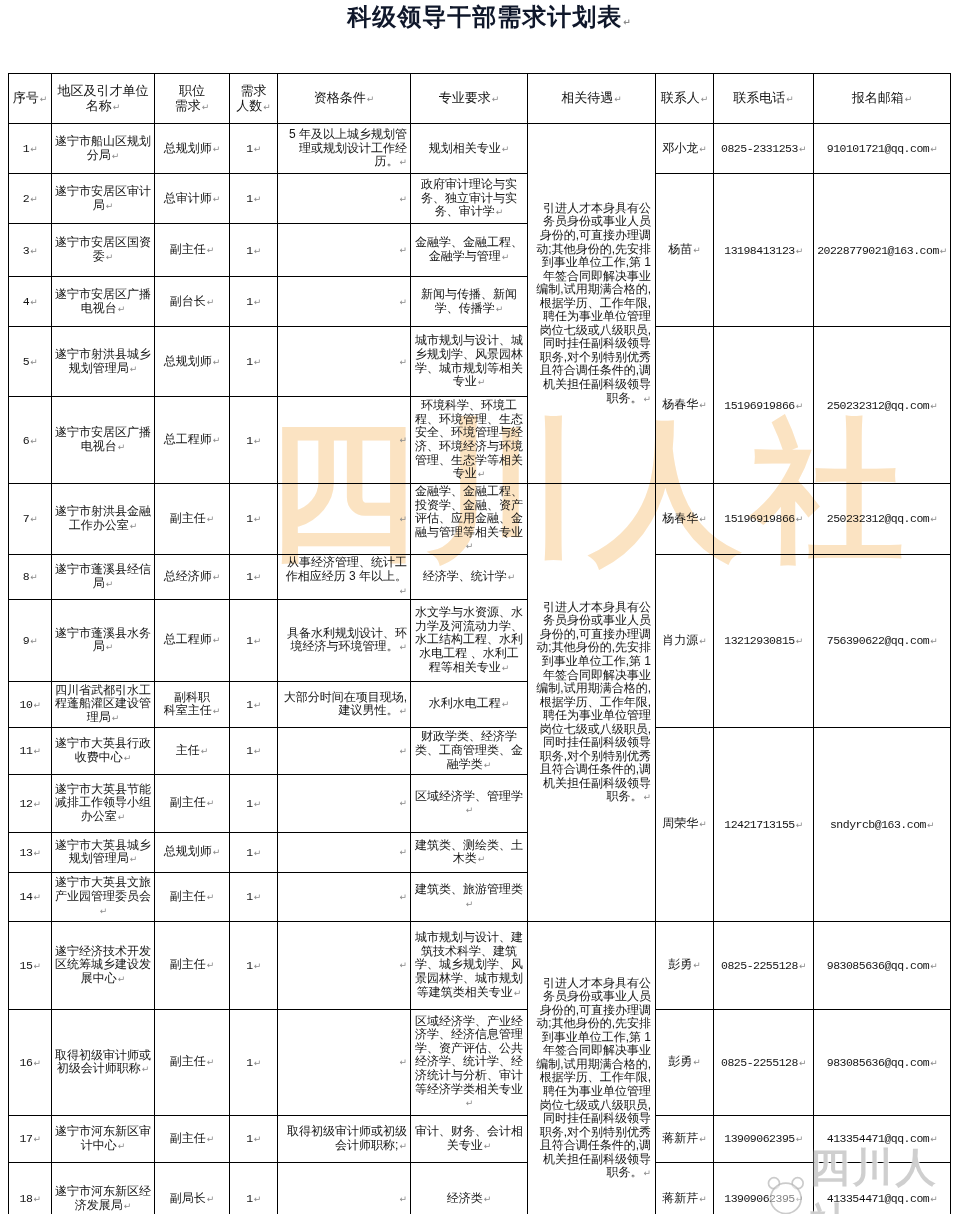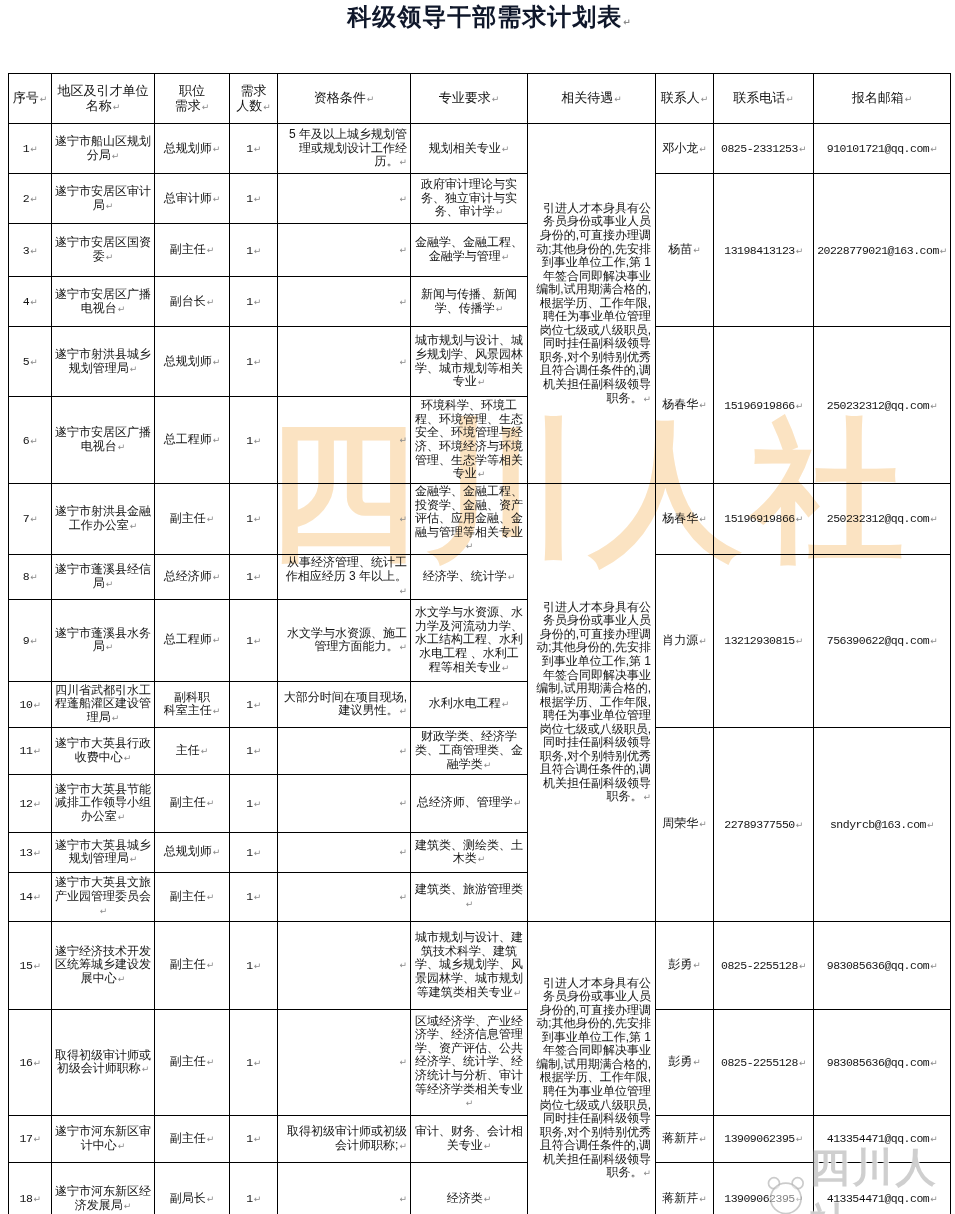--- a/index.html
+++ b/index.html
@@ -167,21 +167,21 @@
     <td rowspan="3"><span class="t">肖力源</span></td>
     <td rowspan="3" class="mono"><span class="t">13212930815</span></td>
     <td rowspan="3" class="mono"><span class="t">756390622@qq.com</span></td>
   </tr>
 
   <tr style="height:82px">
     <td class="mono"><span class="t">9</span></td>
     <td><span class="t">遂宁市蓬溪县水务局</span></td>
     <td class="pre"><span class="t">总工程师</span></td>
     <td class="mono"><span class="t">1</span></td>
-    <td class="left"><span class="t">水文学与水资源、施工管理方面能力。</span></td>
+    <td class="left"><span class="t">具备水利规划设计、环境经济与环境管理。</span></td>
     <td><span class="t">水文学与水资源、水力学及河流动力学、水工结构工程、水利水电工程 、水利工程等相关专业</span></td>
   </tr>
 
   <tr style="height:46px">
     <td class="mono"><span class="t">10</span></td>
     <td><span class="t">四川省武都引水工程蓬船灌区建设管理局</span></td>
     <td class="pre"><span class="t">副科职
 科室主任</span></td>
     <td class="mono"><span class="t">1</span></td>
     <td class="left"><span class="t">大部分时间在项目现场,建议男性。</span></td>
@@ -189,31 +189,31 @@
   </tr>
 
   <tr style="height:47px">
     <td class="mono"><span class="t">11</span></td>
     <td><span class="t">遂宁市大英县行政收费中心</span></td>
     <td class="pre"><span class="t">主任</span></td>
     <td class="mono"><span class="t">1</span></td>
     <td class="left"><span class="t"></span></td>
     <td><span class="t">财政学类、经济学类、工商管理类、金融学类</span></td>
     <td rowspan="4"><span class="t">周荣华</span></td>
-    <td rowspan="4" class="mono"><span class="t">22789377550</span></td>
+    <td rowspan="4" class="mono"><span class="t">12421713155</span></td>
     <td rowspan="4" class="mono"><span class="t">sndyrcb@163.com</span></td>
   </tr>
 
   <tr style="height:58px">
     <td class="mono"><span class="t">12</span></td>
     <td><span class="t">遂宁市大英县节能减排工作领导小组办公室</span></td>
     <td class="pre"><span class="t">副主任</span></td>
     <td class="mono"><span class="t">1</span></td>
     <td class="left"><span class="t"></span></td>
-    <td><span class="t">总经济师、管理学</span></td>
+    <td><span class="t">区域经济学、管理学</span></td>
   </tr>
 
   <tr style="height:40px">
     <td class="mono"><span class="t">13</span></td>
     <td><span class="t">遂宁市大英县城乡规划管理局</span></td>
     <td class="pre"><span class="t">总规划师</span></td>
     <td class="mono"><span class="t">1</span></td>
     <td class="left"><span class="t"></span></td>
     <td><span class="t">建筑类、测绘类、土木类</span></td>
   </tr>

